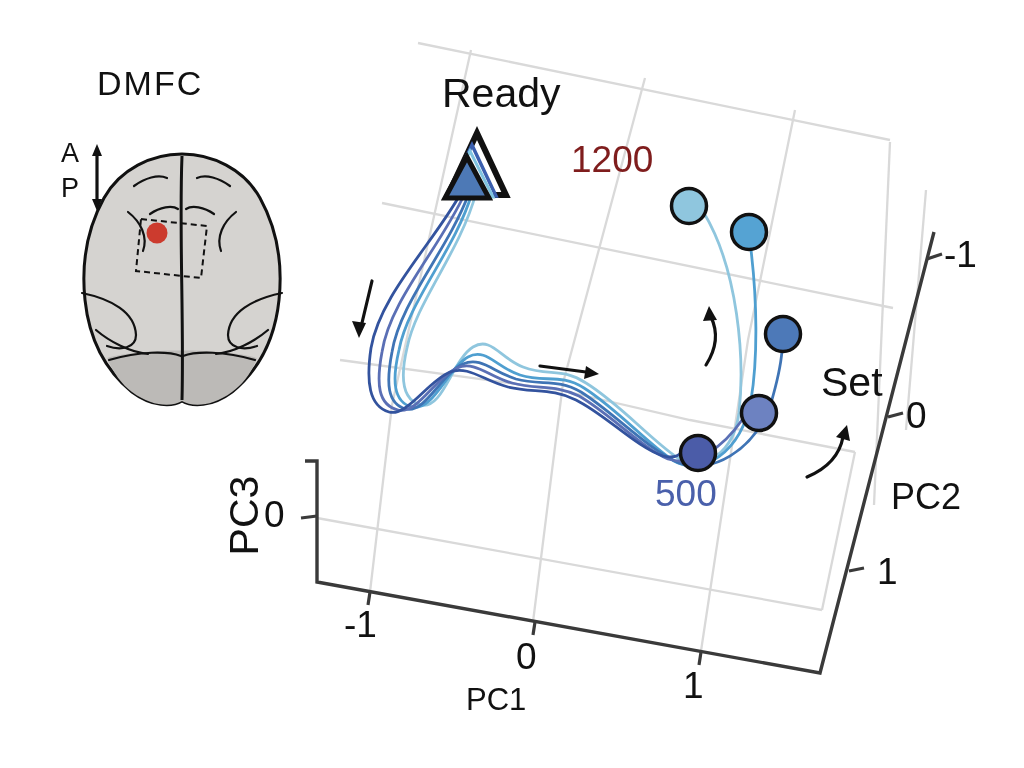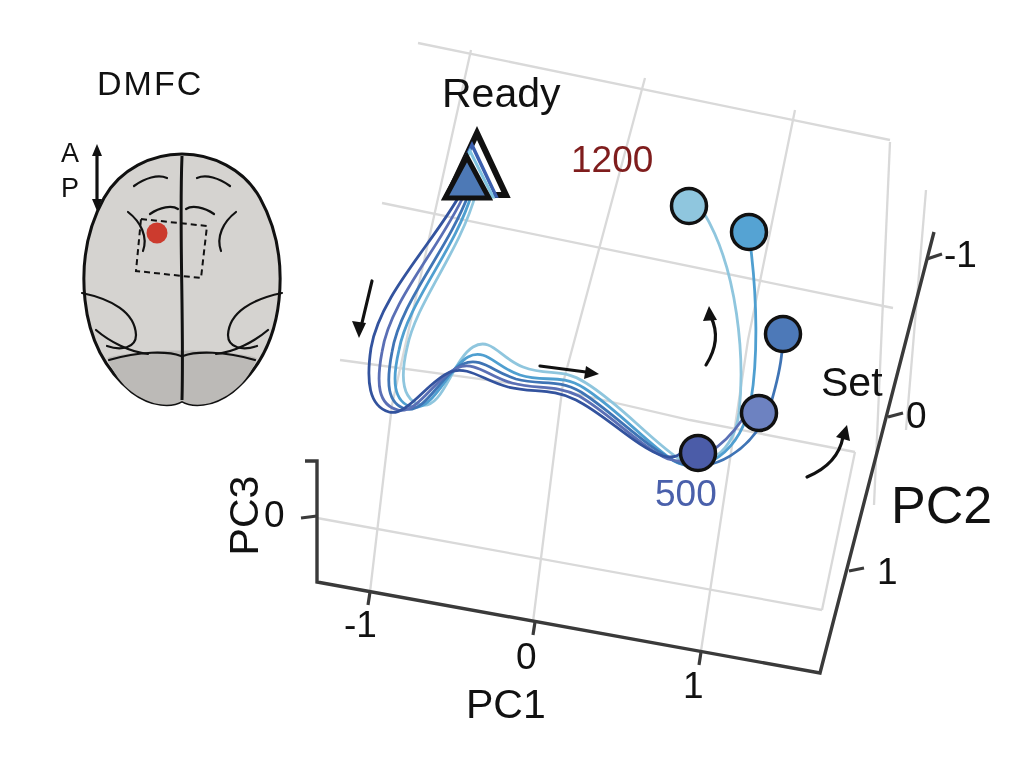--- a/index.html
+++ b/index.html
@@ -94,18 +94,18 @@
 <div class="lbl" style="left:789px;top:362px;font-size:41px;margin-left:32px;">Set</div>
 <div class="lbl" style="left:571px;top:141px;font-size:37px;color:#7f1d1d;">1200</div>
 <div class="lbl" style="left:655px;top:475px;font-size:37px;color:#4a60ab;">500</div>
 
 <div class="lbl" style="left:204px;top:495px;width:80px;text-align:center;font-size:41px;transform:rotate(-90deg);">PC3</div>
 <div class="lbl" style="left:264px;top:496px;font-size:37px;">0</div>
 
 <div class="lbl" style="left:344px;top:606px;font-size:37px;">-1</div>
 <div class="lbl" style="left:516px;top:638px;font-size:37px;">0</div>
 <div class="lbl" style="left:683px;top:667px;font-size:37px;">1</div>
-<div class="lbl" style="left:466px;top:684px;font-size:41px;">PC1</div>
+<div class="lbl" style="left:466px;top:684px;font-size:31px;">PC1</div>
 
 <div class="lbl" style="left:944px;top:236px;font-size:37px;">-1</div>
 <div class="lbl" style="left:906px;top:397px;font-size:37px;">0</div>
 <div class="lbl" style="left:877px;top:553px;font-size:37px;">1</div>
-<div class="lbl" style="left:891px;top:479px;font-size:52px;">PC2</div>
+<div class="lbl" style="left:891px;top:479px;font-size:36px;">PC2</div>
 
 </body></html>

